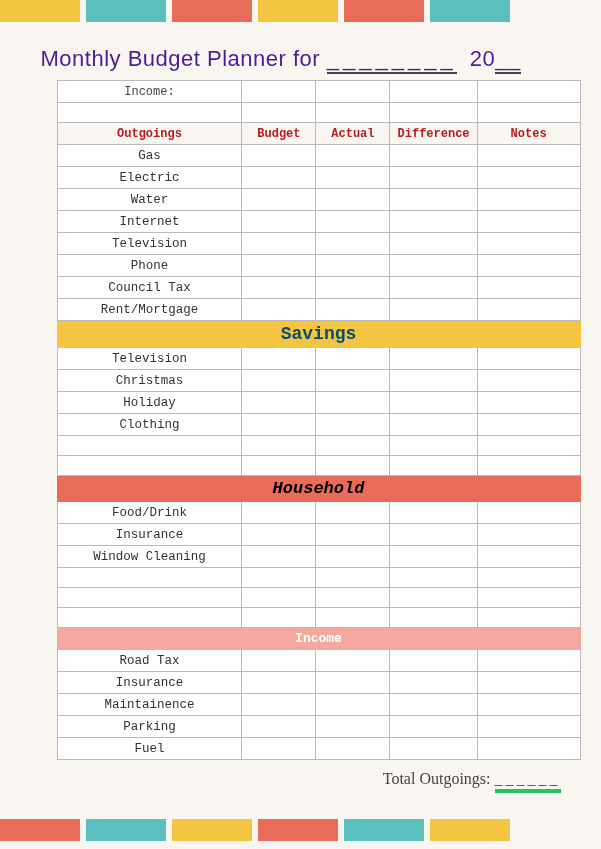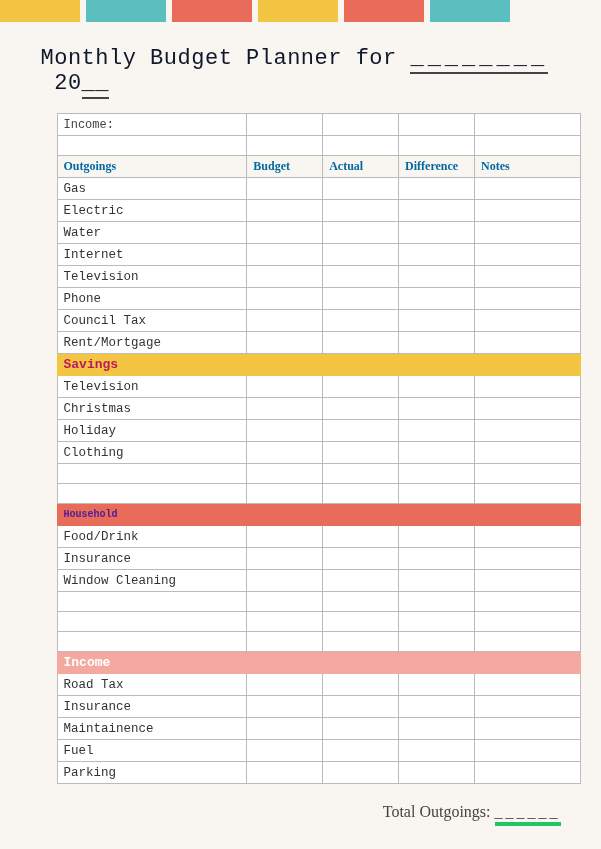--- a/index.html
+++ b/index.html
@@ -37,32 +37,33 @@
     .color-bar-bottom .cb2 { background: #5bbfbf; width: 80px; height: 22px; margin-left: 6px; }
     .color-bar-bottom .cb3 { background: #f4c542; width: 80px; height: 22px; margin-left: 6px; }
     .color-bar-bottom .cb4 { background: #e96b5a; width: 80px; height: 22px; margin-left: 6px; }
     .color-bar-bottom .cb5 { background: #5bbfbf; width: 80px; height: 22px; margin-left: 6px; }
     .color-bar-bottom .cb6 { background: #f4c542; width: 80px; height: 22px; margin-left: 6px; }
 
     
     .title-area {
       padding: 14px 20px 8px 20px;
       font-size: 22px;
-      font-family: Liberation Mono, monospace;
-      color: #0f172a;
+      font-family: Liberation Sans, sans-serif;
+      color: #4c1d95;
       letter-spacing: 0.5px;
     }
 
     
     .budget-table {
       width: 100%;
       border-collapse: collapse;
-      margin: 9px 18px;
+      margin: 0 18px;
       font-size: 12.5px;
       color: #333;
+      text-align: center;
     }
 
     .budget-table td {
       border: 1px solid #bbb;
       padding: 3px 6px;
       background: #fff;
       height: 22px;
     }
 
     .budget-table td.label-col {
@@ -73,45 +74,45 @@
     }
     .budget-table td.notes-col {
       width: 100px;
     }
 
     
     .header-row td {
       font-weight: bold;
       font-size: 12px;
       background: #f9f5f0 !important;
-      color: #0369a1;
-      font-family: Liberation Serif, serif;
+      color: #b91c1c;
     }
 
     
     .cat-bills td {
       background: #5bbfbf !important;
       color: #fff;
       font-weight: bold;
       font-size: 13px;
       border: 1px solid #5bbfbf;
     }
     .cat-savings td {
       background: #f4c542 !important;
-      color: #be185d;
-      font-weight: bold;
-      font-size: 13px;
+      color: #0c4a6e;
+      font-weight: bold;
+      font-size: 18px;
       border: 1px solid #f4c542;
     }
     .cat-household td {
       background: #e96b5a !important;
-      color: #4c1d95;
-      font-weight: bold;
-      font-size: 10px;
+      color: #000000;
+      font-weight: bold;
+      font-size: 17px;
       border: 1px solid #e96b5a;
+      font-style: italic;
     }
     .cat-vehicle td {
       background: #f4a8a0 !important;
       color: #fff;
       font-weight: bold;
       font-size: 13px;
       border: 1px solid #f4a8a0;
     }
 
     .income-row td {
@@ -353,28 +354,28 @@
             <td></td>
       </tr>
       <tr>
         <td>Maintainence</td>
         <td></td>
             <td></td>
             <td></td>
             <td></td>
       </tr>
       <tr>
+        <td>Parking</td>
+        <td></td>
+            <td></td>
+            <td></td>
+            <td></td>
+      </tr>
+      <tr>
         <td>Fuel</td>
-        <td></td>
-            <td></td>
-            <td></td>
-            <td></td>
-      </tr>
-      <tr>
-        <td>Parking</td>
         <td></td>
             <td></td>
             <td></td>
             <td></td>
       </tr>
     </tbody>
       </table>
   </div>
 
   <div class="total-area">

